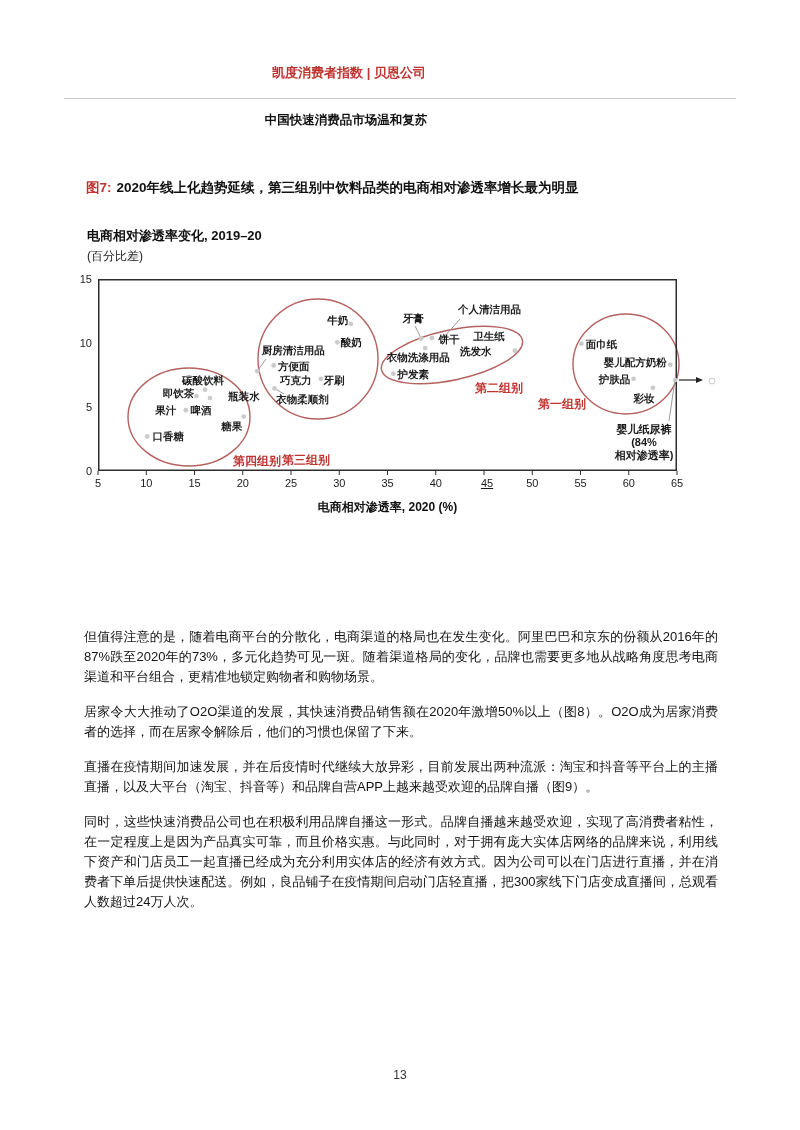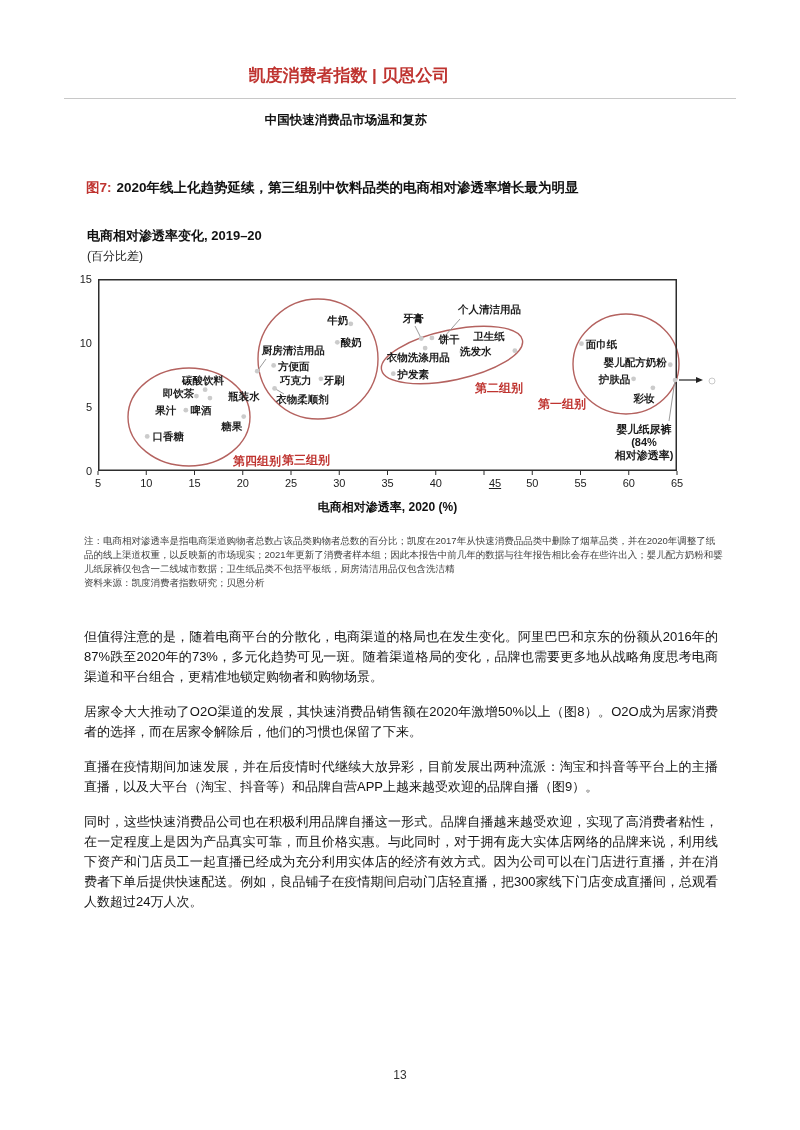--- a/index.html
+++ b/index.html
@@ -1,19 +1,19 @@
 <!DOCTYPE html>
 <html><head>
 <meta charset="utf-8">
 <style>
   html,body{margin:0;padding:0;background:#ffffff;}
   .page{position:relative;width:800px;height:1130px;background:#ffffff;overflow:hidden;
         font-family:"Liberation Sans","DejaVu Sans",sans-serif;color:#141414;}
   .abs{position:absolute;}
-  .brand{top:64px;left:0;width:698px;text-align:center;font-size:17px;font-weight:bold;}
+  .brand{top:64px;left:0;width:698px;text-align:center;font-size:13px;font-weight:bold;}
   .divider{top:98px;left:64px;width:672px;height:1px;background:#c8c8c8;}
   .subhead{top:112px;left:0;width:692px;text-align:center;font-size:12.5px;font-weight:bold;color:#111;}
   .figtitle{top:179px;left:86px;width:640px;font-size:13.5px;font-weight:bold;color:#111;}
   .figtitle .figlab{margin-right:5px;}
   .chart-heading{top:227px;left:87px;}
   .chart-heading .ct{font-size:13px;font-weight:bold;color:#111;}
   .chart-heading .cs{font-size:12px;color:#222;margin-top:3px;}
   .plot{left:98px;top:279px;width:579px;height:192px;overflow:visible;}
   .xlabel{top:499px;left:98px;width:579px;text-align:center;font-size:12px;font-weight:bold;color:#111;}
   .notes{top:534px;left:84px;width:640px;font-size:9.5px;line-height:14px;color:#3e3e3e;}
@@ -103,21 +103,21 @@
         <circle cx="577.0699999999999" cy="101.12" r="2.4" fill="#cbcbcb"></circle>
       </svg>
       <div class="xtick-label" style="left: -15px; top: 198px;">5</div>
       <div class="xtick-label" style="left: 33.25px; top: 198px;">10</div>
       <div class="xtick-label" style="left: 81.5px; top: 198px;">15</div>
       <div class="xtick-label" style="left: 129.75px; top: 198px;">20</div>
       <div class="xtick-label" style="left: 178px; top: 198px;">25</div>
       <div class="xtick-label" style="left: 226.25px; top: 198px;">30</div>
       <div class="xtick-label" style="left: 274.5px; top: 198px;">35</div>
       <div class="xtick-label" style="left: 322.75px; top: 198px;">40</div>
-      <div class="xtick-label" style="left: 382px; top: 198px; text-decoration: underline;">45</div>
+      <div class="xtick-label" style="left: 374px; top: 198px; text-decoration: underline;">45</div>
       <div class="xtick-label" style="left: 419.25px; top: 198px;">50</div>
       <div class="xtick-label" style="left: 467.5px; top: 198px;">55</div>
       <div class="xtick-label" style="left: 515.75px; top: 198px;">60</div>
       <div class="xtick-label" style="left: 564px; top: 198px;">65</div>
       <div class="ytick-label" style="left: -32px; top: 186px;">0</div>
       <div class="ytick-label" style="left: -32px; top: 122px;">5</div>
       <div class="ytick-label" style="left: -32px; top: 58px;">10</div>
       <div class="ytick-label" style="left: -32px; top: -6px;">15</div>
       <div class="pt-label" style="left: 105.115px; top: 101.72px;">碳酸饮料</div>
       <div class="pt-label" style="left: 75.43px; top: 115.12px; padding-left: 10px;">即饮茶</div>
@@ -150,24 +150,20 @@
       <div class="glabel" style="left: 440px; top: 119px; color: rgb(191, 52, 48);">第一组别</div>
       <div class="anno" style="left: 546px; top: 144px;">
         <div>婴儿纸尿裤</div>
         <div>(84%</div>
         <div>相对渗透率)</div>
       </div>
     </div>
 
   <div class="abs xlabel">电商相对渗透率, 2020 (%)</div>
 
-  <div class="abs notes">
-    <div>注：电商相对渗透率是指电商渠道购物者总数占该品类购物者总数的百分比；凯度在2017年从快速消费品品类中删除了烟草品类，并在2020年调整了纸品的线上渠道权重，以反映新的市场现实；2021年更新了消费者样本组；因此本报告中前几年的数据与往年报告相比会存在些许出入；婴儿配方奶粉和婴儿纸尿裤仅包含一二线城市数据；卫生纸品类不包括平板纸，厨房清洁用品仅包含洗洁精</div>
-    <div class="src">资料来源：凯度消费者指数研究；贝恩分析</div>
-  </div>
 
   <div class="abs bodytext">
     <p>但值得注意的是，随着电商平台的分散化，电商渠道的格局也在发生变化。阿里巴巴和京东的份额从2016年的87%跌至2020年的73%，多元化趋势可见一斑。随着渠道格局的变化，品牌也需要更多地从战略角度思考电商渠道和平台组合，更精准地锁定购物者和购物场景。</p>
     <p>居家令大大推动了O2O渠道的发展，其快速消费品销售额在2020年激增50%以上（图8）。O2O成为居家消费者的选择，而在居家令解除后，他们的习惯也保留了下来。</p>
     <p>直播在疫情期间加速发展，并在后疫情时代继续大放异彩，目前发展出两种流派：淘宝和抖音等平台上的主播直播，以及大平台（淘宝、抖音等）和品牌自营APP上越来越受欢迎的品牌自播（图9）。</p>
     <p>同时，这些快速消费品公司也在积极利用品牌自播这一形式。品牌自播越来越受欢迎，实现了高消费者粘性，在一定程度上是因为产品真实可靠，而且价格实惠。与此同时，对于拥有庞大实体店网络的品牌来说，利用线下资产和门店员工一起直播已经成为充分利用实体店的经济有效方式。因为公司可以在门店进行直播，并在消费者下单后提供快速配送。例如，良品铺子在疫情期间启动门店轻直播，把300家线下门店变成直播间，总观看人数超过24万人次。</p>
   </div>
 
   <div class="abs pagenum">13</div>
 </div>

